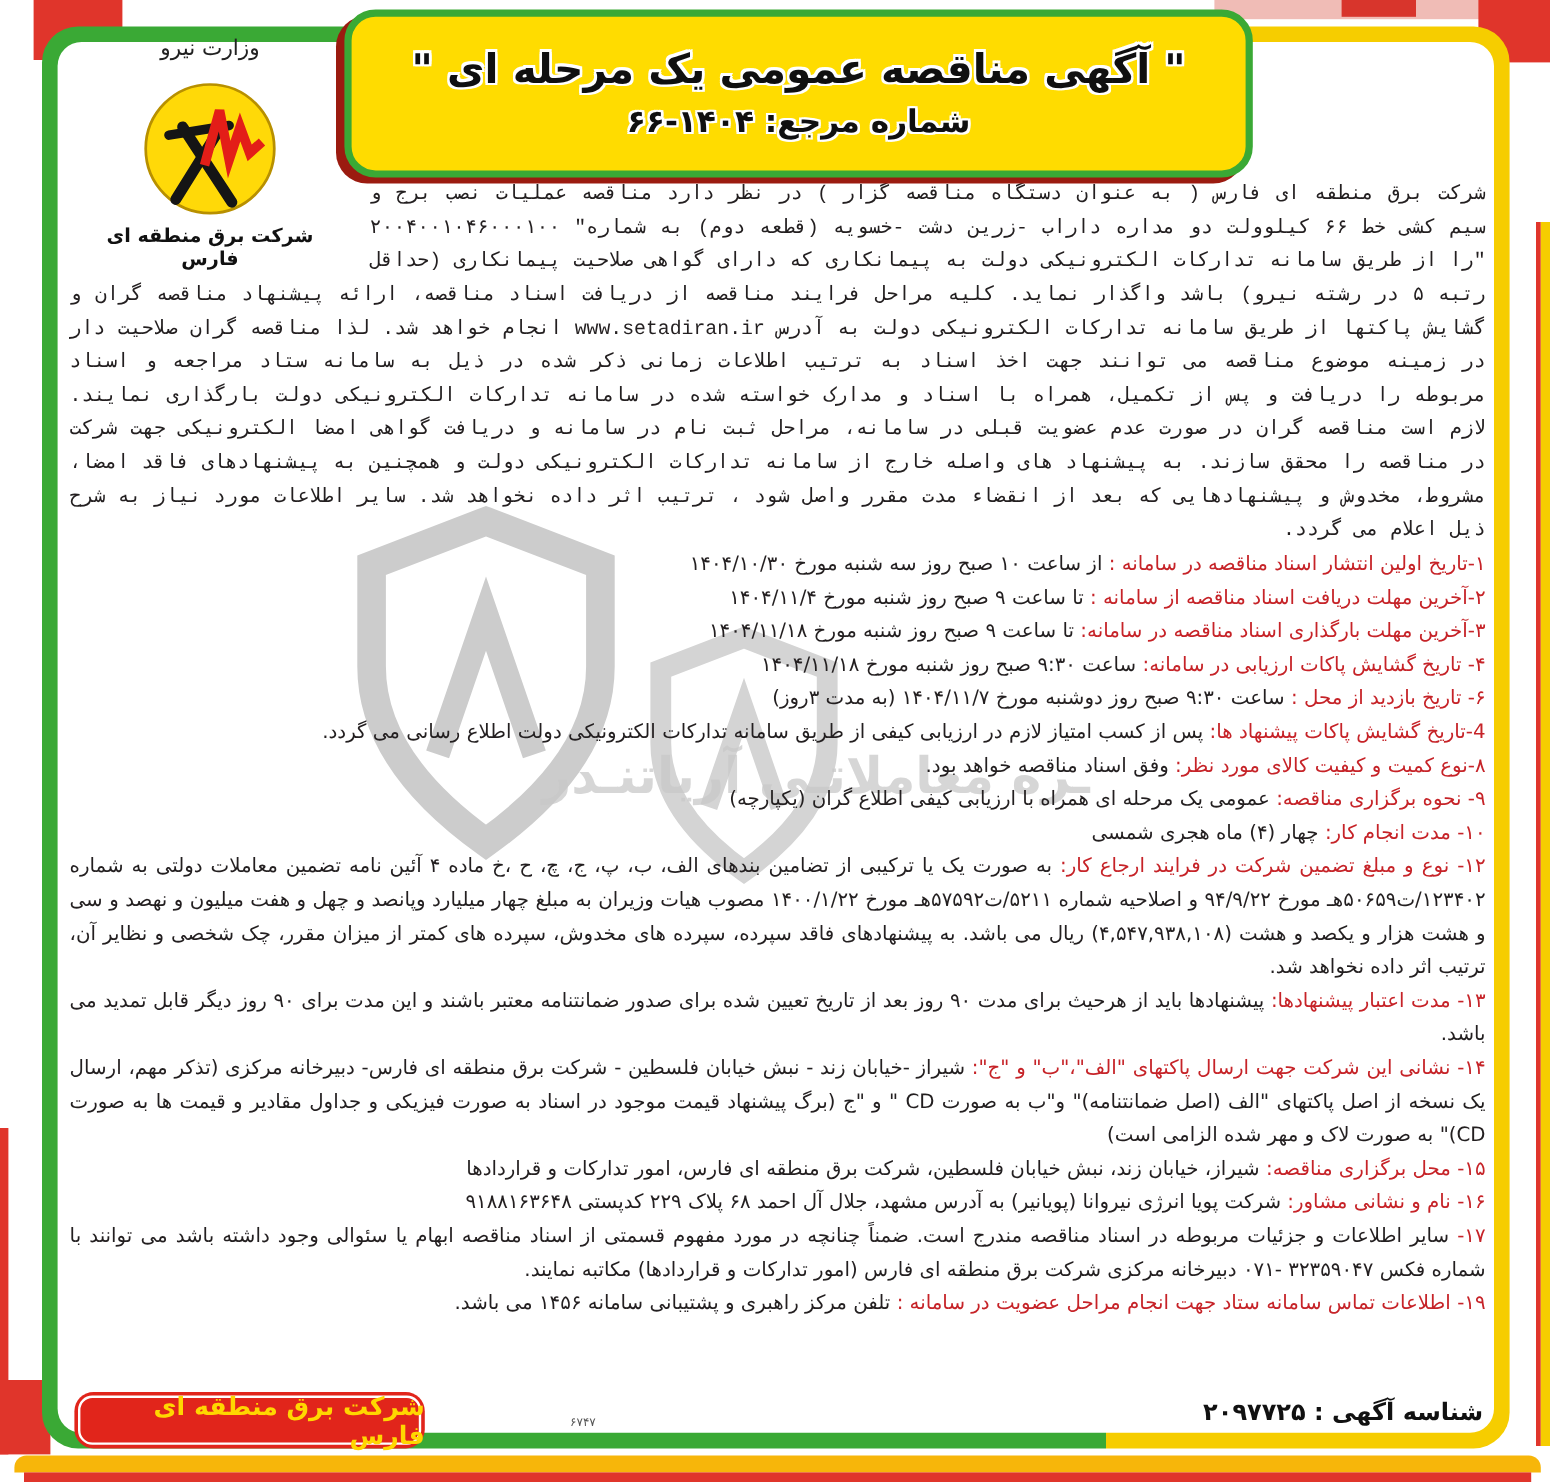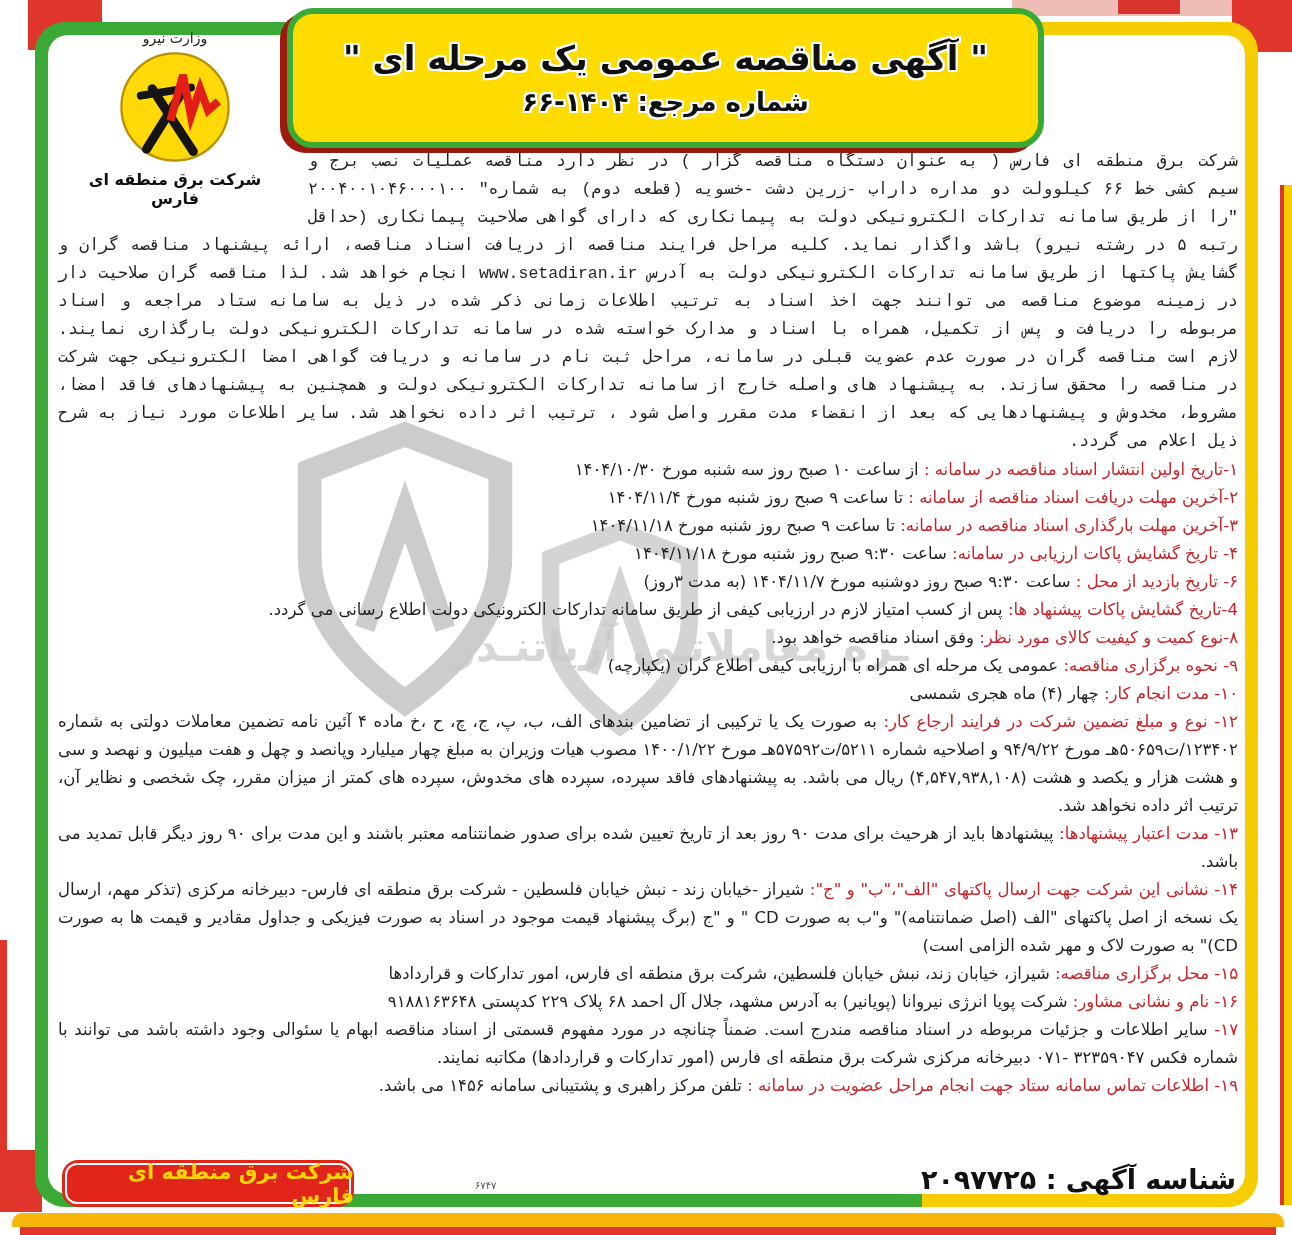--- a/index.html
+++ b/index.html
@@ -36,21 +36,21 @@
   .wm{position:absolute;z-index:2;pointer-events:none;}
   .wm-shield1{left:295px;top:420px;}
   .wm-shield2{left:540px;top:520px;}
   .wm-text{
     left:340px;top:622px;width:680px;direction:rtl;text-align:center;
     font-size:42px;letter-spacing:12px;color:#c9c9c9;font-weight:bold;opacity:.75;
   }
 
   
   .logo{position:absolute;left:76px;top:30px;width:198px;text-align:center;z-index:5;}
-  .logo .ministry{font-size:14px;color:#222;direction:rtl;margin-bottom:4px;}
+  .logo .ministry{font-size:18px;color:#222;direction:rtl;margin-bottom:16px;}
   .logo .company{font-size:16px;font-weight:bold;color:#111;direction:rtl;margin-top:2px;}
 
   
   .title-box{
     position:absolute;left:287px;top:8px;width:745px;height:128px;z-index:6;
     background:#ffdc00;border:6px solid #3aa935;border-radius:26px;
     box-shadow:-7px 5px 0 #9b1b10;
     display:flex;flex-direction:column;align-items:center;justify-content:center;
     direction:rtl;
   }
@@ -69,21 +69,21 @@
     font-size:16.5px;line-height:28px;
   }
   .intro{margin:0;font-family:Liberation Mono, monospace;}
   .logo-gap{float:left;width:250px;height:58px;}
   p.item{margin:0;text-align:justify;}
   .lbl{color:#c62328;font-weight:normal;}
 
   
   .ad-id{
     position:absolute;right:56px;top:1164px;z-index:6;direction:rtl;
-    font-size:27px;font-weight:bold;color:#111;
+    font-size:20px;font-weight:bold;color:#111;
   }
   .badge{
     position:absolute;left:62px;top:1160px;width:292px;height:47px;z-index:6;
     background:#e1251b;border-radius:16px;
     display:flex;align-items:center;justify-content:center;
   }
   .badge-ring{position:absolute;inset:3px;border:2px solid #ffffff;border-radius:12px;}
   .badge-text{color:#ffd700;font-weight:bold;font-size:21px;direction:rtl;position:relative;}
   .serial{position:absolute;left:448px;top:1180px;z-index:6;font-size:10px;color:#555;margin-left:27px;}
 </style>

